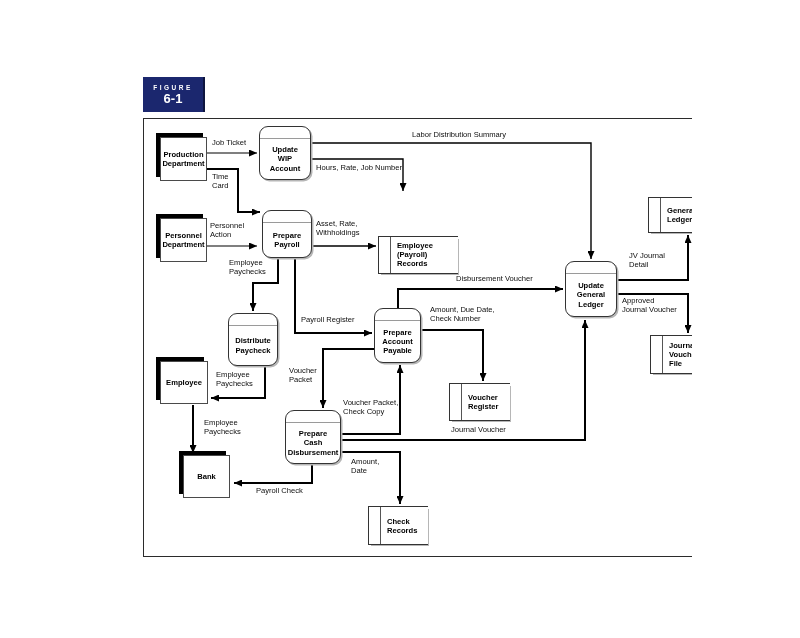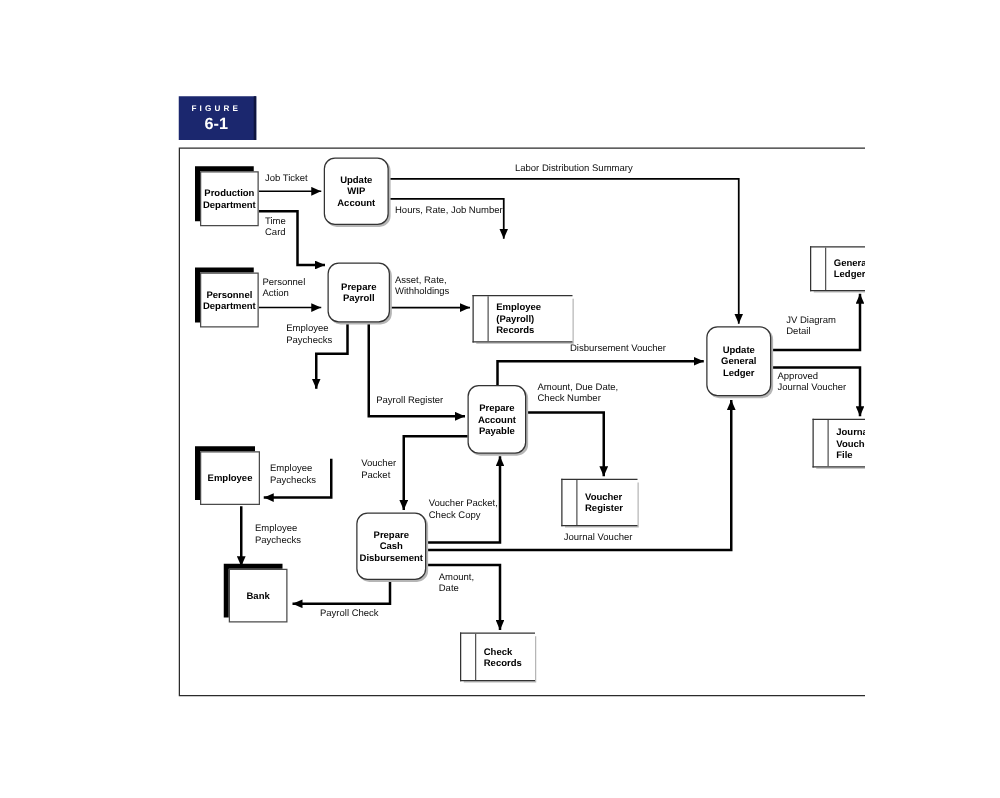--- a/index.html
+++ b/index.html
@@ -27,21 +27,21 @@
   
   svg.flows{position:absolute;left:0;top:0;z-index:4;}
   svg.flows polyline{fill:none;stroke:#000;}
 
   
   .entity{position:absolute;background:#fff;border:1.2px solid #4a4a4a;
           box-shadow:-4px -4px 0 0 #000;display:flex;align-items:center;
           justify-content:center;text-align:center;z-index:5;box-sizing:border-box;}
   .process{position:absolute;background:#fff;border:1.2px solid #333;
            border-radius:9px;box-shadow:1.5px 1.5px 0 0 #b6b6b6;
-           display:flex;flex-direction:row;z-index:5;box-sizing:border-box;}
+           display:flex;flex-direction:column;z-index:5;box-sizing:border-box;}
   .process .phead{height:11px;border-bottom:1.1px solid #9a9a9a;flex:none;}
   .process .pbody{flex:1;display:flex;align-items:center;justify-content:center;
                   text-align:center;}
   .store{position:absolute;background:#fff;border:1.2px solid #333;border-right:none;
          box-shadow:2px 2px 0 -1px #b6b6b6;z-index:5;box-sizing:border-box;}
   .store::before{content:"";position:absolute;left:11px;top:0;bottom:0;
                  border-left:1.1px solid #555;}
   .store .nlabel{position:absolute;left:18px;top:50%;transform:translateY(-50%);
                  text-align:left;}
 
@@ -118,20 +118,27 @@
         <span class="nlabel">Update
 WIP
 Account</span>
       </div>
   </div>
   <div class="process" style="left:262px;top:210px;width:50px;height:48px">
     <div class="phead"></div>
     <div class="pbody">
         <span class="nlabel">Prepare
 Payroll</span>
+      </div>
+  </div>
+  <div class="process" style="left:228px;top:313px;width:50px;height:53px">
+    <div class="phead"></div>
+    <div class="pbody">
+        <span class="nlabel">Distribute
+Paycheck</span>
       </div>
   </div>
   <div class="process" style="left:374px;top:308px;width:47px;height:55px">
     <div class="phead"></div>
     <div class="pbody">
         <span class="nlabel">Prepare
 Account
 Payable</span>
       </div>
   </div>
@@ -193,21 +200,21 @@
   <div class="flabel" style="left:343px;top:398px">Voucher Packet,
 Check Copy</div>
   <div class="flabel" style="left:451px;top:425px">Journal Voucher</div>
   <div class="flabel" style="left:351px;top:457px">Amount,
 Date</div>
   <div class="flabel" style="left:256px;top:486px">Payroll Check</div>
   <div class="flabel" style="left:216px;top:370px">Employee
 Paychecks</div>
   <div class="flabel" style="left:204px;top:418px">Employee
 Paychecks</div>
-  <div class="flabel" style="left:629px;top:251px">JV Diagram
+  <div class="flabel" style="left:629px;top:251px">JV Journal
 Detail</div>
   <div class="flabel" style="left:622px;top:296px">Approved
 Journal Voucher</div>
 
   <div class="v-text chapter">CHAPTER 6</div>
   <div class="v-text running">The Expenditure Cycle Part II: Payroll Processing and Fixed Asset Procedures</div>
   <div class="v-text pagenum">267</div>
 
 </div>
 

